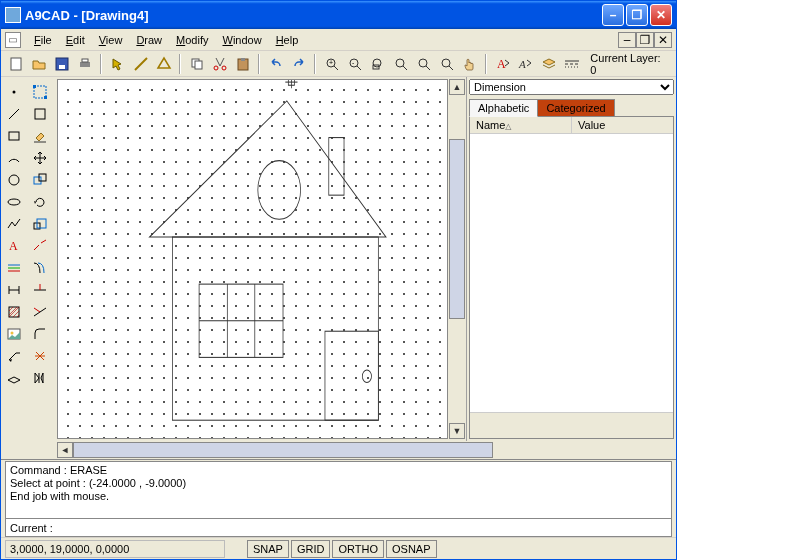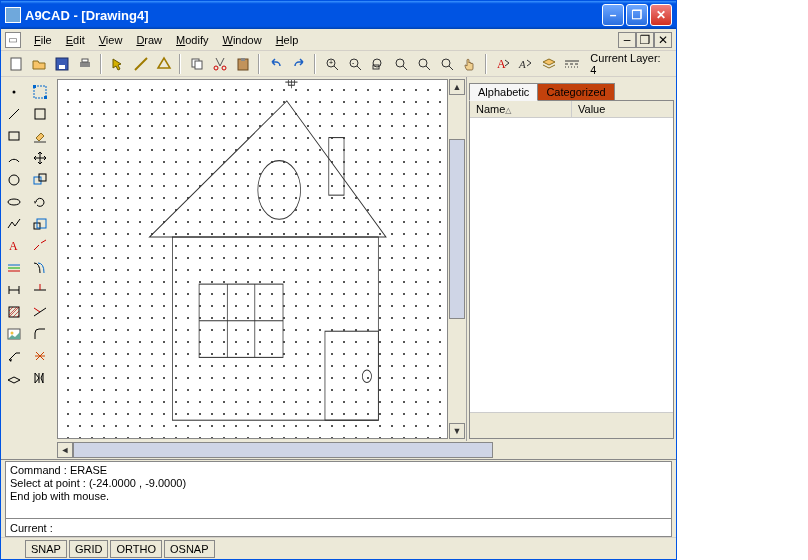--- a/index.html
+++ b/index.html
@@ -218,21 +218,21 @@
           <path d="M2 9l6 3 6-3" fill="none" stroke="#8a6d1f"></path>
         </svg>
       </div>
     <div class="tbtn">
         <svg class="icon" width="16" height="16">
           <line x1="1" y1="5" x2="15" y2="5" stroke="#333"></line>
           <line x1="1" y1="8" x2="15" y2="8" stroke="#333" stroke-dasharray="3 2"></line>
           <line x1="1" y1="11" x2="15" y2="11" stroke="#333" stroke-dasharray="1 2"></line>
         </svg>
       </div>
-    <div class="current-layer">Current Layer: 4</div>
+    <div class="current-layer">Current Layer: 0</div>
   </div>
 
   <div class="midarea">
 
     <div class="vtoolbar">
       <div class="tbtn">
           <svg class="icon" width="16" height="16">
             <circle cx="8" cy="8" r="1.5" fill="#000"></circle>
           </svg>
         </div>
@@ -424,20 +424,23 @@
             </svg>
           </div>
 
           <div style="position:absolute;right:1px;top:2px;bottom:2px;width:16px;">
              <div class="sbtn" style="position:absolute;top:0;">▲</div>
              <div class="sthumb" style="top:60px;height:180px;"></div>
              <div class="sbtn" style="position:absolute;bottom:0;">▼</div>
           </div>
         </div>
         <div class="sidepanel">
+          <select>
+            <option>Dimension</option>
+          </select>
           <div class="prop-tabs">
             <div class="ptab active">Alphabetic</div>
             <div class="ptab">Categorized</div>
           </div>
           <div class="prop-grid">
             <div class="gridhead">
               <div class="col">
                   <span>Name</span>
                   <span class="sort-arrow">△</span>
                 </div>
@@ -463,19 +466,20 @@
     <div class="cmd-log"><span>Command : ERASE</span>
 <span>Select at point : (-24.0000 , -9.0000)</span>
 <span>End job with mouse.</span></div>
     <div class="cmd-input-row">
       <span>Current : </span>
       <input class="cmd-input" type="text" style="">
     </div>
   </div>
 
   <div class="statusbar">
+    <div class="status-coords">3,0000, 19,0000, 0,0000</div>
     <div style="width:18px;"></div>
     <div class="sbtn-toggle">SNAP</div>
     <div class="sbtn-toggle">GRID</div>
     <div class="sbtn-toggle">ORTHO</div>
     <div class="sbtn-toggle">OSNAP</div>
   </div>
 </div>
 
 </body></html>

